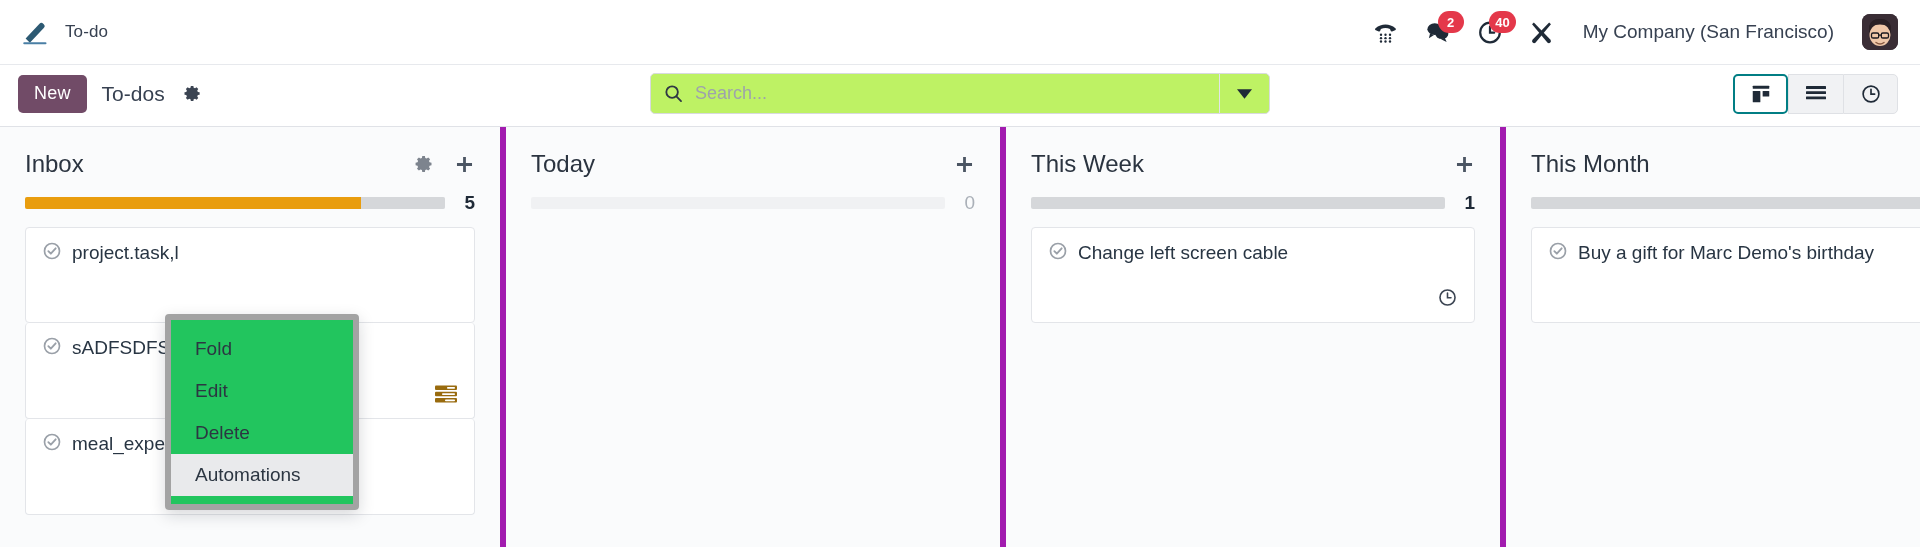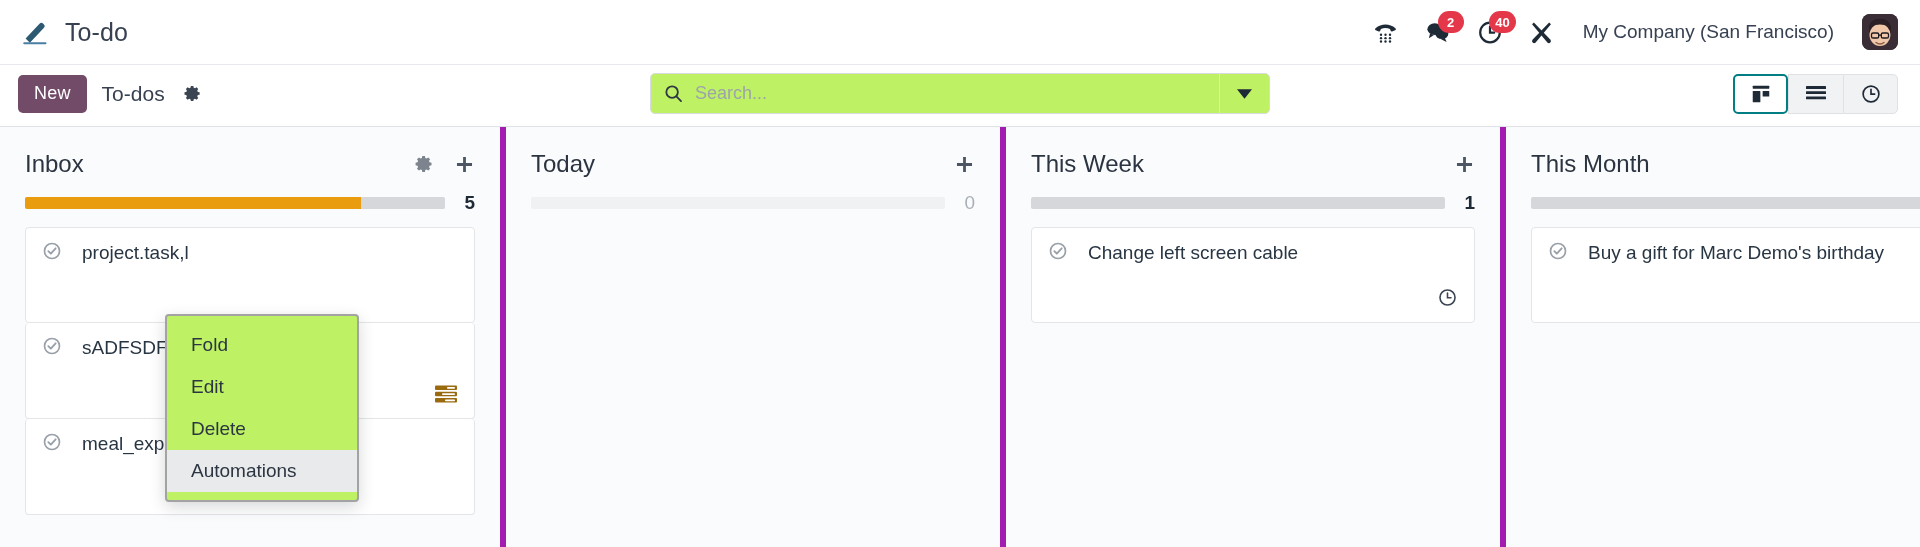--- a/index.html
+++ b/index.html
@@ -26,21 +26,21 @@
   .brand {
     display: flex;
     align-items: center;
     gap: 13px;
   }
   .brand-icon {
     width: 34px; height: 34px;
     display: flex; align-items: center; justify-content: center;
   }
   .brand-title {
-    font-size: 25px;
+    font-size: 17px;
     color: #374151;
     font-weight: 400;
     letter-spacing: .1px;
   }
   .nav-right {
     margin-left: auto;
     display: flex;
     align-items: center;
     gap: 22px;
   }
@@ -250,21 +250,21 @@
     min-height: 96px;
     position: relative;
     cursor: pointer;
     display: flex;
     flex-direction: column;
   }
   .kcard + .kcard { border-top: none; }
   .kcard-title-row {
     display: flex;
     align-items: center;
-    gap: 20px;
+    gap: 10px;
     white-space: nowrap;
     overflow: hidden;
   }
   .kcard-title {
     font-size: 19px;
     color: #283543;
     white-space: nowrap;
   }
   .kcard-footer {
     margin-top: auto;
@@ -273,22 +273,22 @@
     align-items: center;
     padding-top: 6px;
   }
 
   
   .dropdown {
     position: absolute;
     left: 165px;
     top: 187px;
     width: 194px;
-    background: #bef264;
-    border: 2px solid #a3a3a3;
+    background: #22c55e;
+    border: 6px solid #a3a3a3;
     border-radius: 4px;
     box-shadow: 0 5px 16px rgba(20,25,35,.17);
     padding: 8px 0;
     z-index: 50;
   }
   .dd-item {
     height: 42px;
     display: flex;
     align-items: center;
     padding: 0 24px;

